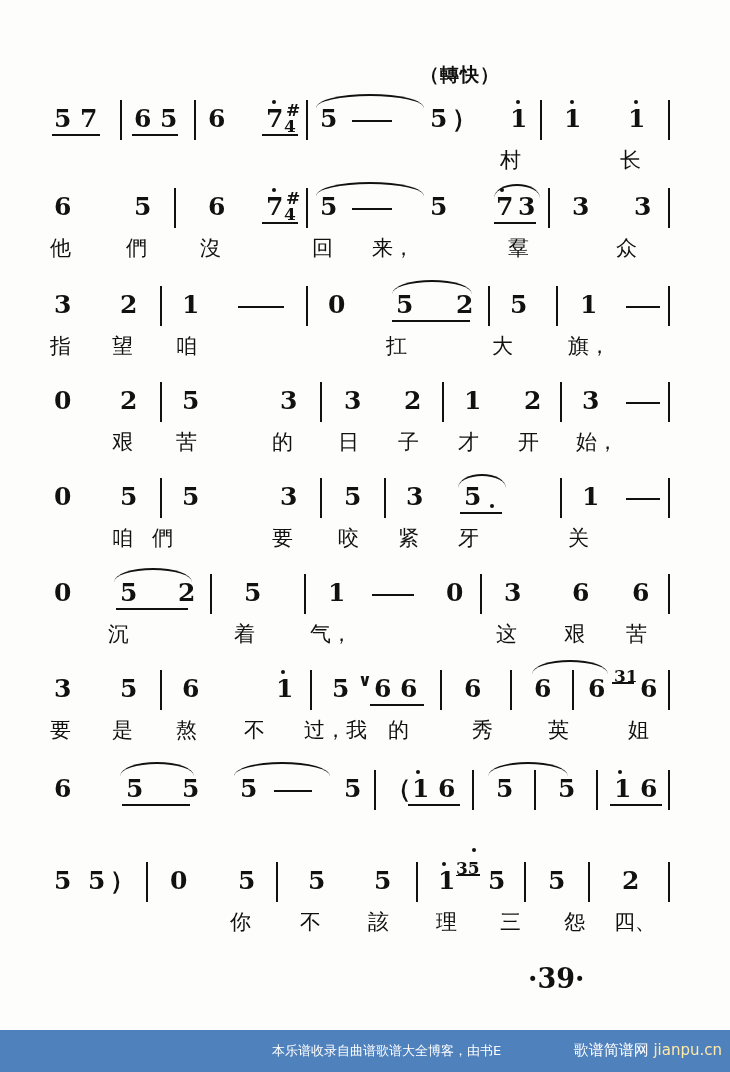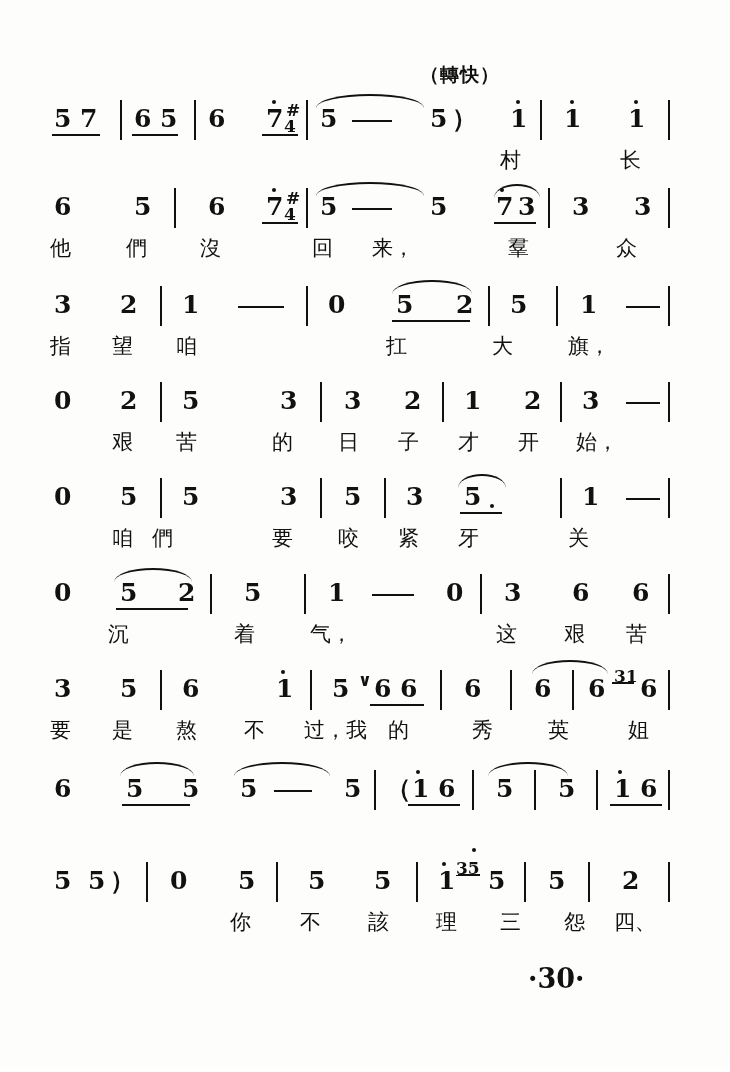--- a/index.html
+++ b/index.html
@@ -452,16 +452,23 @@
       <span class="lyr" style="left:182px;">你</span>
       <span class="lyr" style="left:252px;">不</span>
       <span class="lyr" style="left:320px;">該</span>
       <span class="lyr" style="left:388px;">理</span>
       <span class="lyr" style="left:452px;">三</span>
       <span class="lyr" style="left:516px;">怨</span>
       <span class="lyr" style="left:566px;">四、</span>
     </div>
   </div>
 
-  <div class="pageno">·30·</div>
-
+  <div class="pageno">·39·</div>
+
+  <div class="footer">
+    <span class="footer-text">本乐谱收录自曲谱歌谱大全博客，由书E</span>
+    <span class="watermark">
+      <span>歌谱简谱网</span>
+      <span class="wm2">jianpu.cn</span>
+    </span>
+  </div>
 
 </div>
 
 </body></html>

